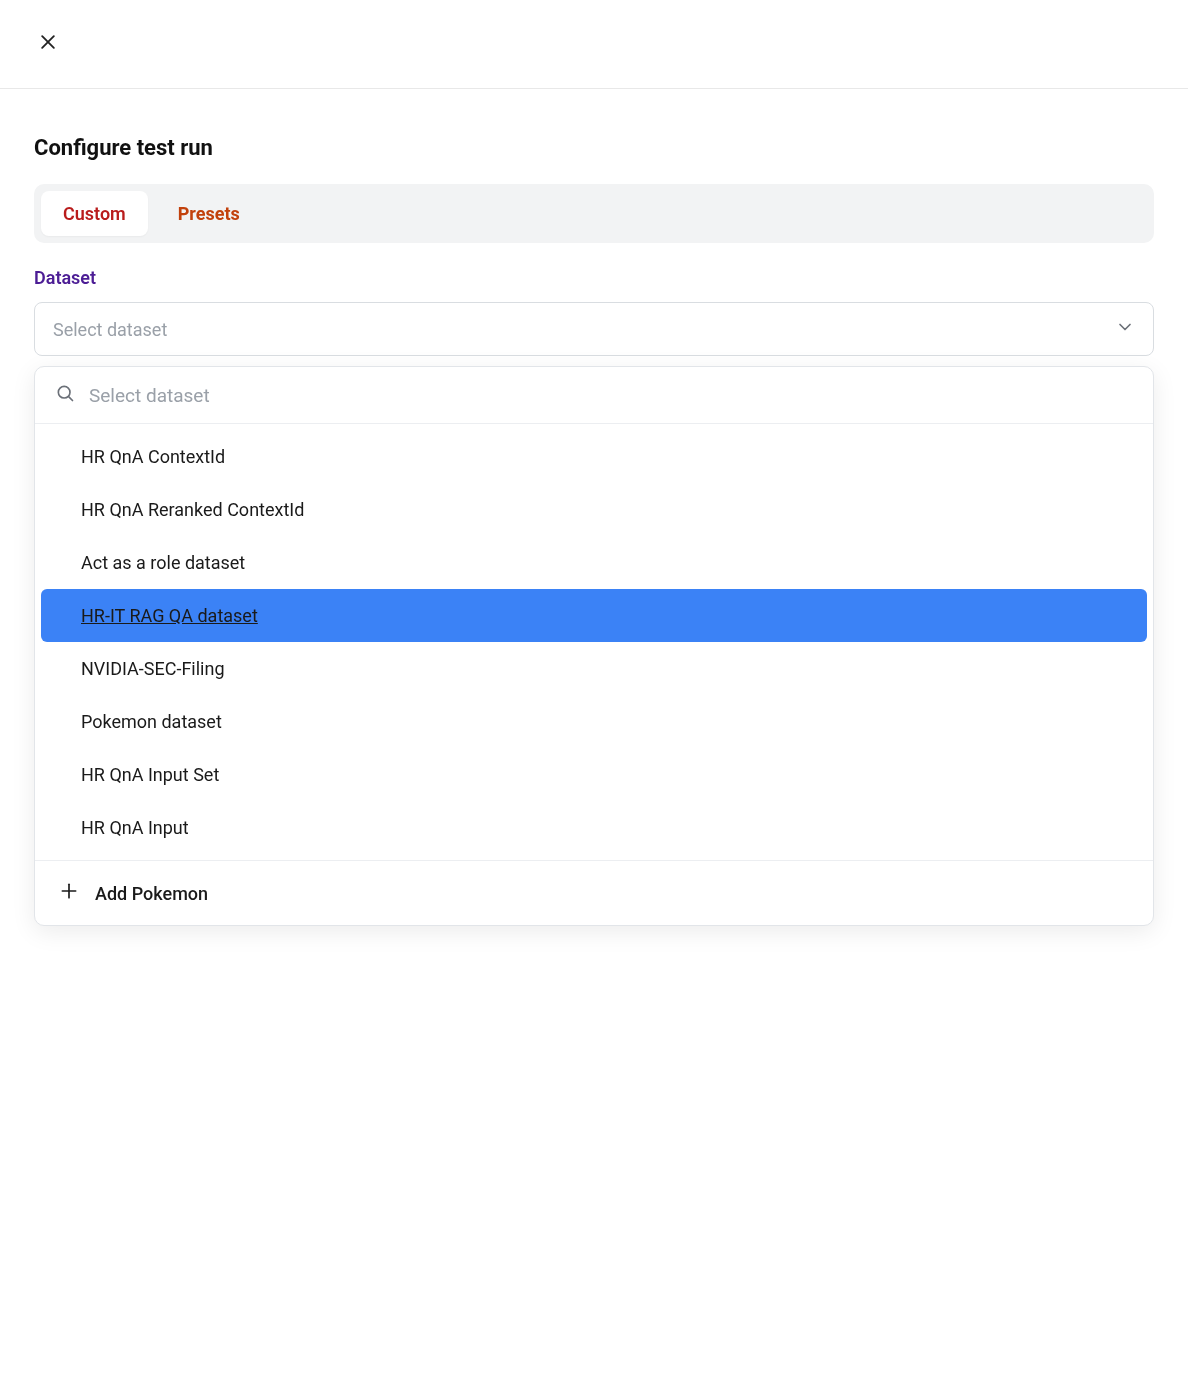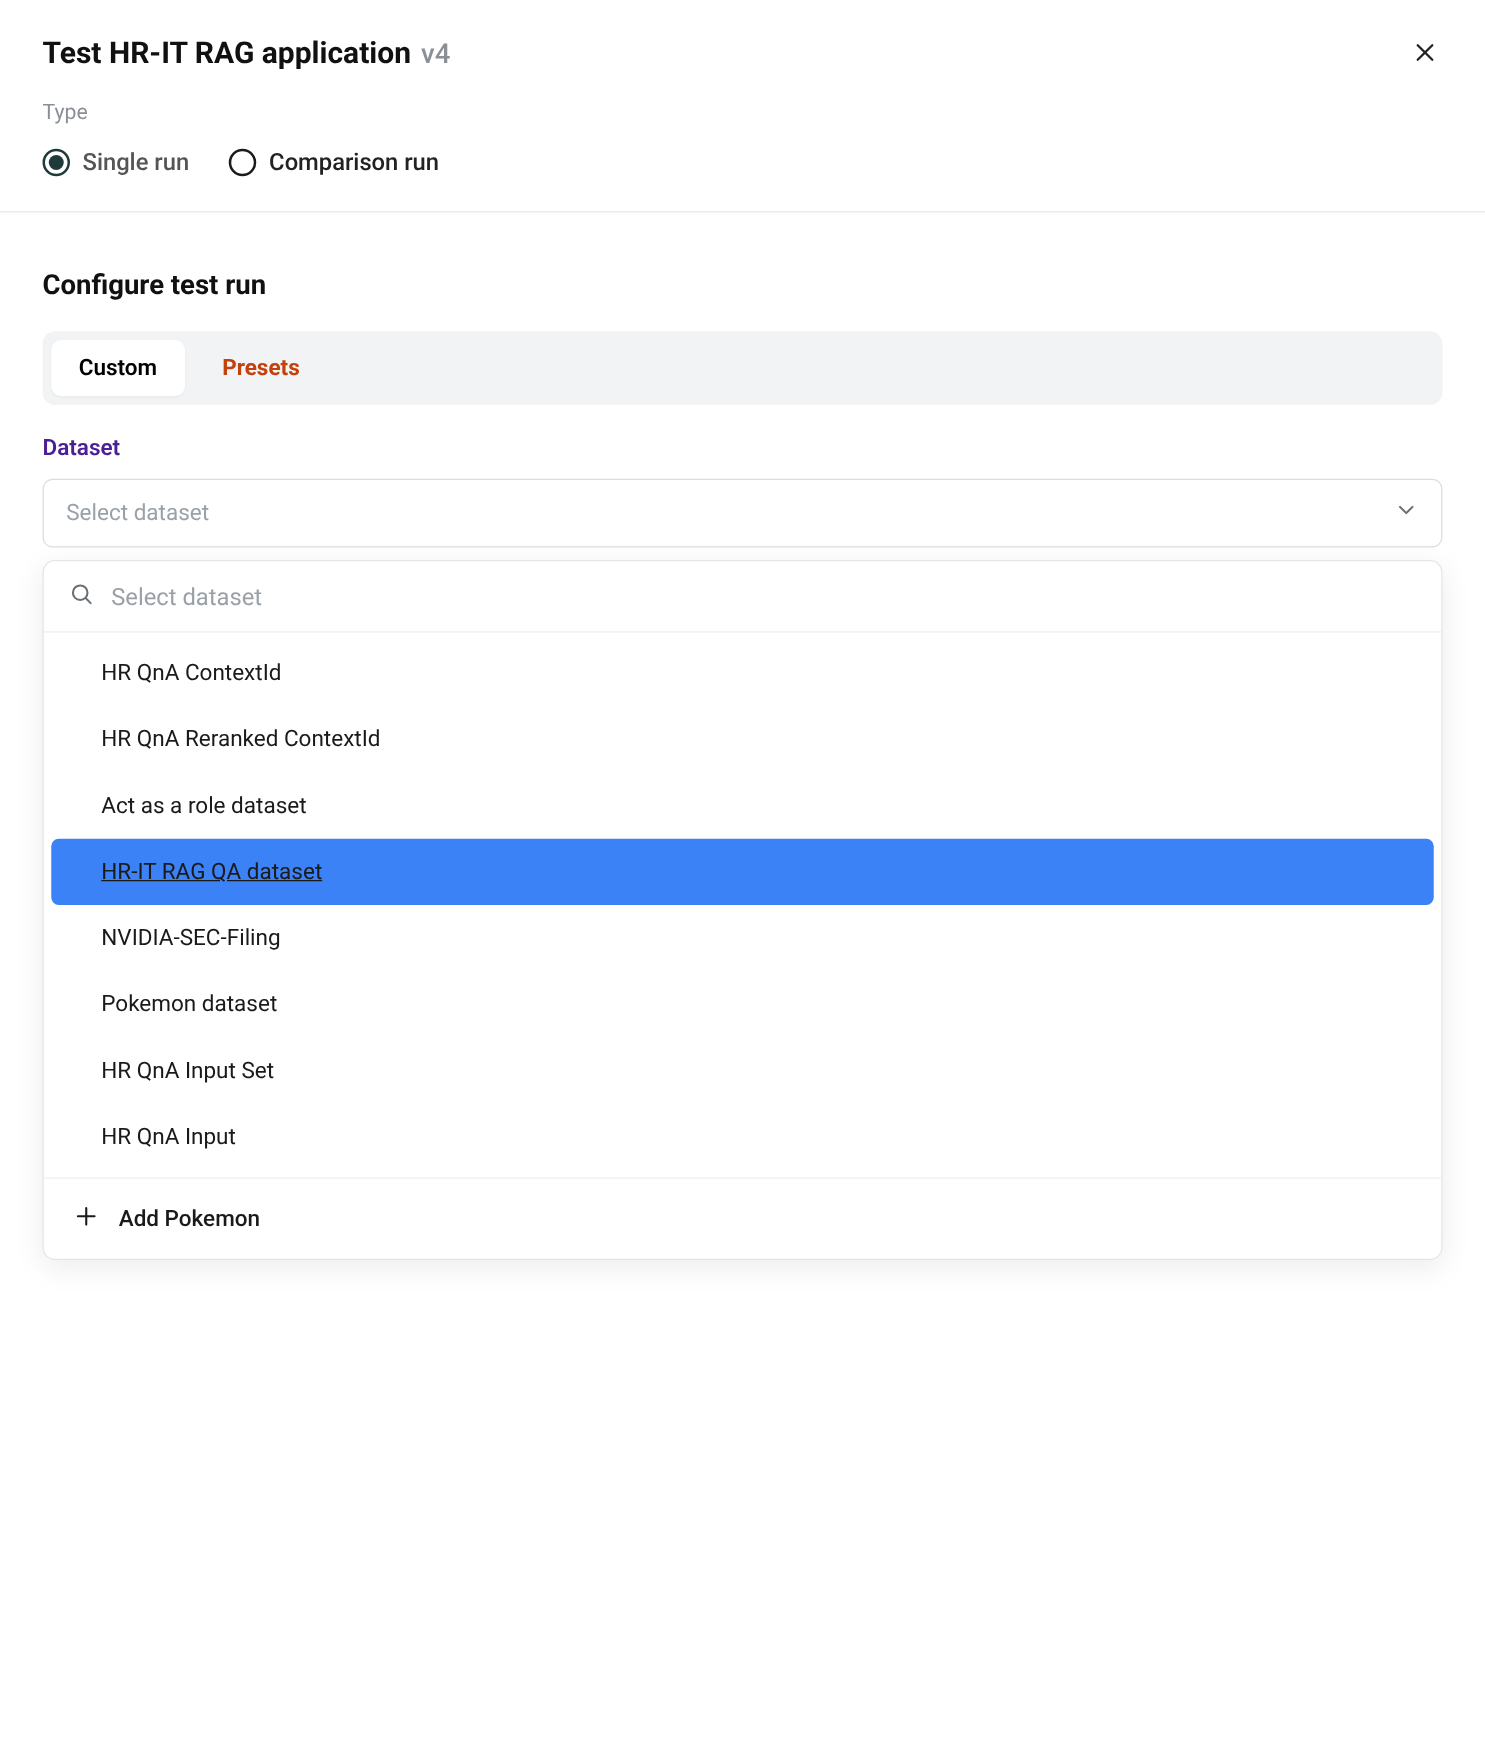--- a/index.html
+++ b/index.html
@@ -79,21 +79,21 @@
   .tab {
     padding: 12px 22px;
     font-size: 18px;
     font-weight: 700;
     color: #c2410c;
     border-radius: 8px;
     cursor: pointer;
   }
   .tab.active {
     background: #fff;
-    color: #000000;
+    color: #b91c1c;
     font-weight: 600;
     box-shadow: 0 1px 2px rgba(0,0,0,0.04);
   }
   .field-label {
     font-size: 18px;
     font-weight: 600;
     color: #4c1d95;
     margin-bottom: 14px;
   }
   .select-trigger {
@@ -156,39 +156,20 @@
     border-top: 1px solid #eceef1;
     cursor: pointer;
   }
   .add-row svg { width: 20px; height: 20px; stroke: #1a1a1a; flex-shrink:0; }
   .add-label { font-size: 18px; font-weight: 500; color: #1a1a1a; }
 </style>
 </head>
 <body>
 
 <div class="header">
-  <div class="header-left">
-    <div class="title-row">
-      <span class="title">Test HR-IT RAG application</span>
-      <span class="version">v4</span>
-    </div>
-    <div class="type-block">
-      <span class="type-label">Type</span>
-      <div class="radio-row">
-        <div class="radio-item selected">
-          <span class="radio-circle checked"></span>
-          <span class="radio-label">Single run</span>
-        </div>
-        <div class="radio-item">
-          <span class="radio-circle"></span>
-          <span class="radio-label">Comparison run</span>
-        </div>
-      </div>
-    </div>
-  </div>
   <div class="close-btn">
     <span>
       <svg viewBox="0 0 24 24" fill="none" stroke="currentColor" stroke-width="2.2" stroke-linecap="round">
         <line x1="5" y1="5" x2="19" y2="19"></line>
           <line x1="19" y1="5" x2="5" y2="19"></line>
       </svg>
     </span>
   </div>
 </div>
 

